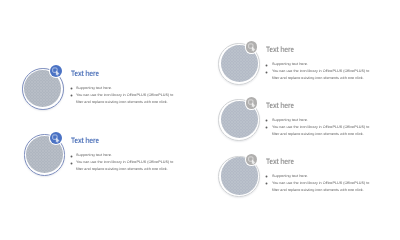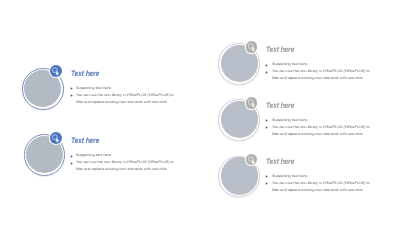--- a/index.html
+++ b/index.html
@@ -1,19 +1,19 @@
 <!DOCTYPE html>
 <html><head>
 <meta charset="utf-8">
 <style>
   html,body{margin:0;padding:0;}
   body{width:400px;height:225px;background:#ffffff;font-family:"Liberation Sans",sans-serif;
        overflow:hidden;position:relative;-webkit-font-smoothing:antialiased;text-rendering:geometricPrecision;}
   .slide{position:absolute;left:0;top:0;width:400px;height:225px;background:#ffffff;transform:translateZ(0);}
-  .item{position:absolute;left:0;top:0;width:392px;height:225px;font-style:italic;}
+  .item{position:absolute;left:0;top:0;width:392px;height:225px;}
 
   .ring{position:absolute;border-radius:50%;box-sizing:border-box;border:0.85px solid #7b8cbd;
         box-shadow:0 0.8px 1.5px rgba(130,136,150,0.20);}
   .ring.grey{border-color:#cfd1d3;}
 
   .fill{position:absolute;border-radius:50%;box-sizing:border-box;background:#afb6c0;}
   .fill.grey{background:#b3bac6;}
 
   .tex{position:absolute;border-radius:50%;box-sizing:border-box;opacity:0.11;
     background-image:repeating-linear-gradient(45deg, rgba(255,255,255,0.9) 0 0.5px, rgba(255,255,255,0) 0.5px 2.1px),

